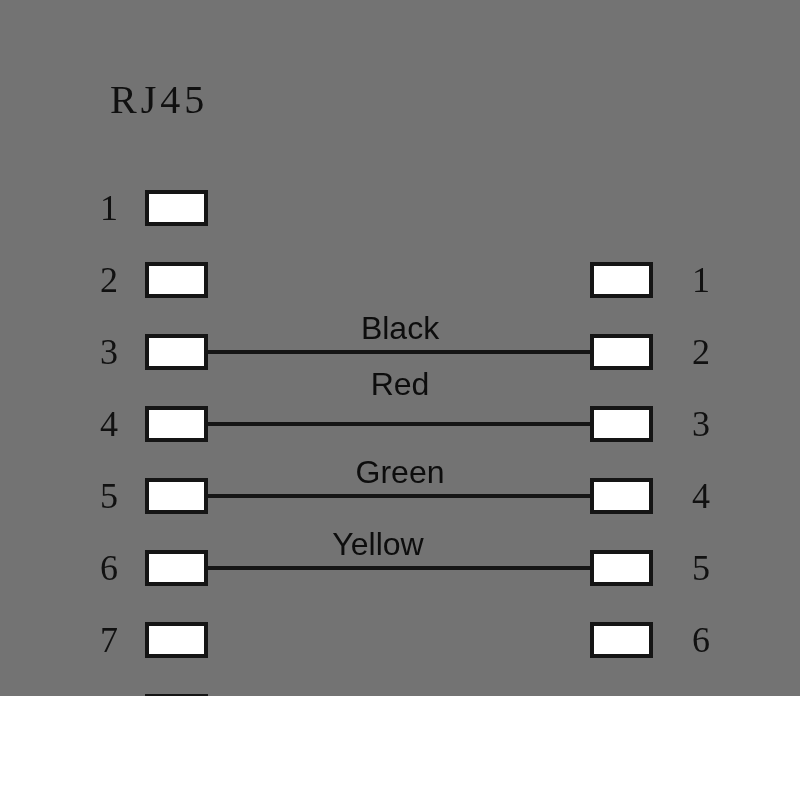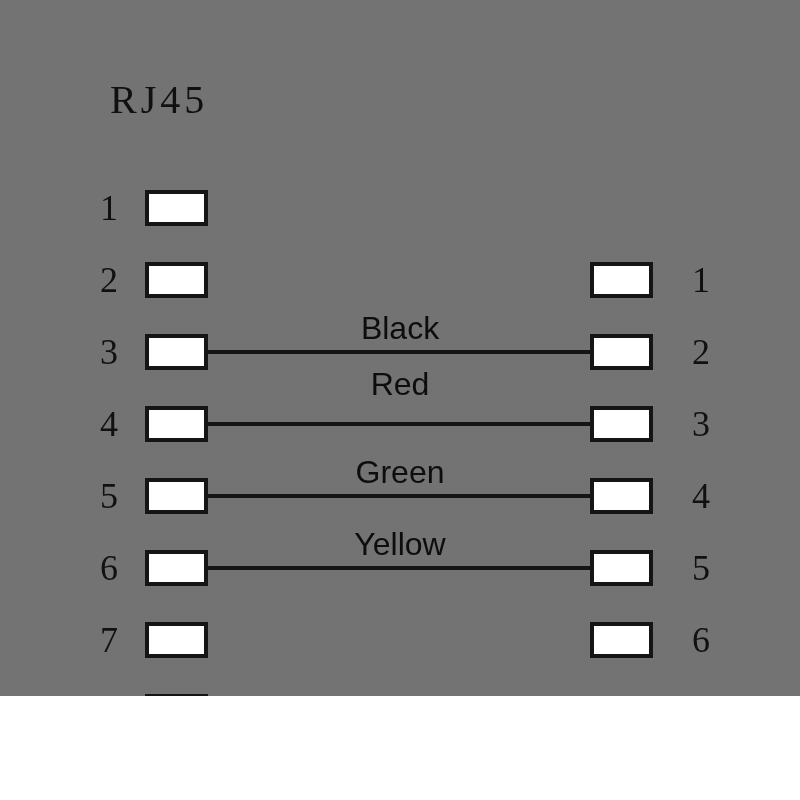--- a/index.html
+++ b/index.html
@@ -150,16 +150,16 @@
     </div>
 
   <div id="wire-layer">
       <div class="wire" style="left: 208px; width: 384px; top: 350px;"></div>
       <div class="wire-label" style="left: 400px; top: 312px;">Black</div>
       <div class="wire" style="left: 208px; width: 384px; top: 422px;"></div>
       <div class="wire-label" style="left: 400px; top: 368px;">Red</div>
       <div class="wire" style="left: 208px; width: 384px; top: 494px;"></div>
       <div class="wire-label" style="left: 400px; top: 456px;">Green</div>
       <div class="wire" style="left: 208px; width: 384px; top: 566px;"></div>
-      <div class="wire-label" style="left: 400px; top: 528px;">Yellow</div>
+      <div class="wire-label" style="left: 378px; top: 528px;">Yellow</div>
     </div>
 
 </div>
 
 </body></html>

